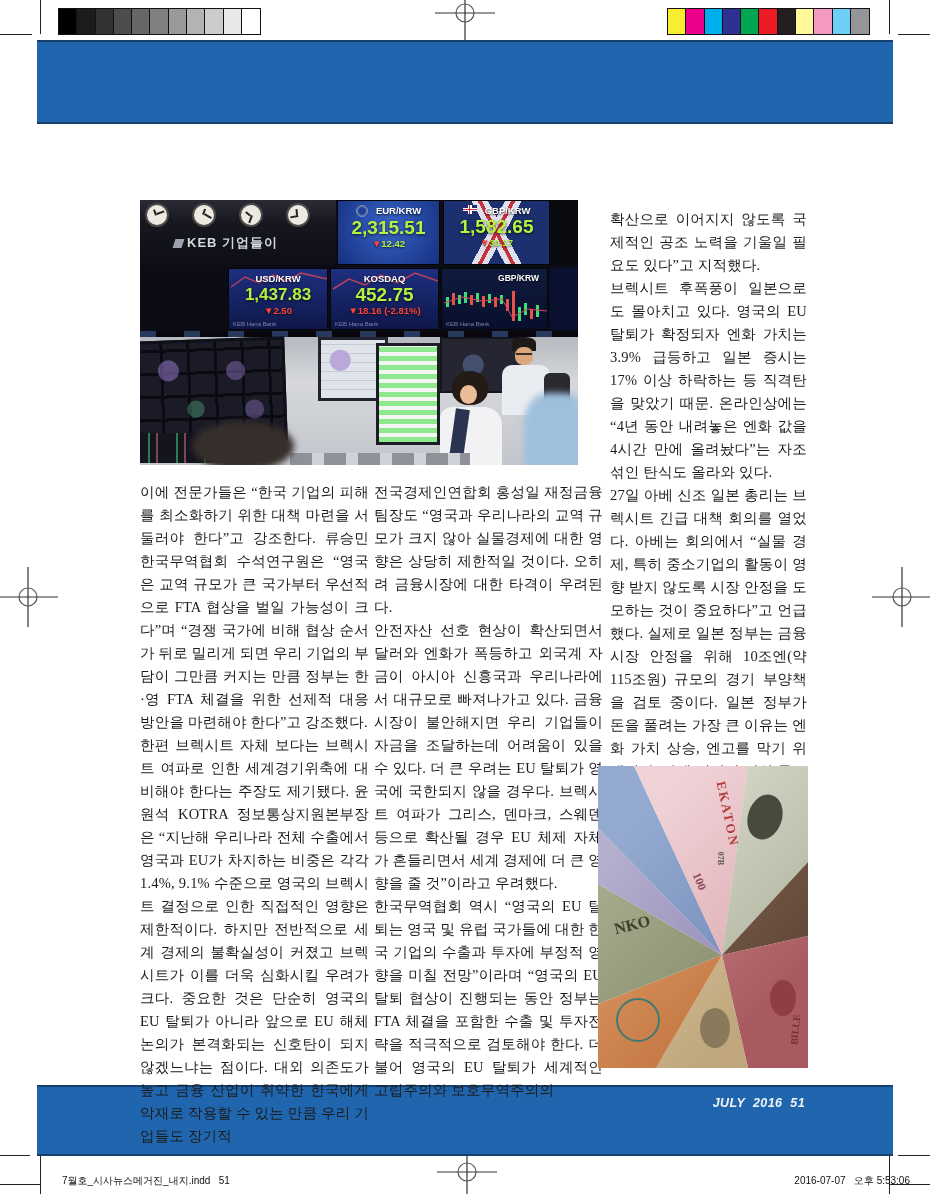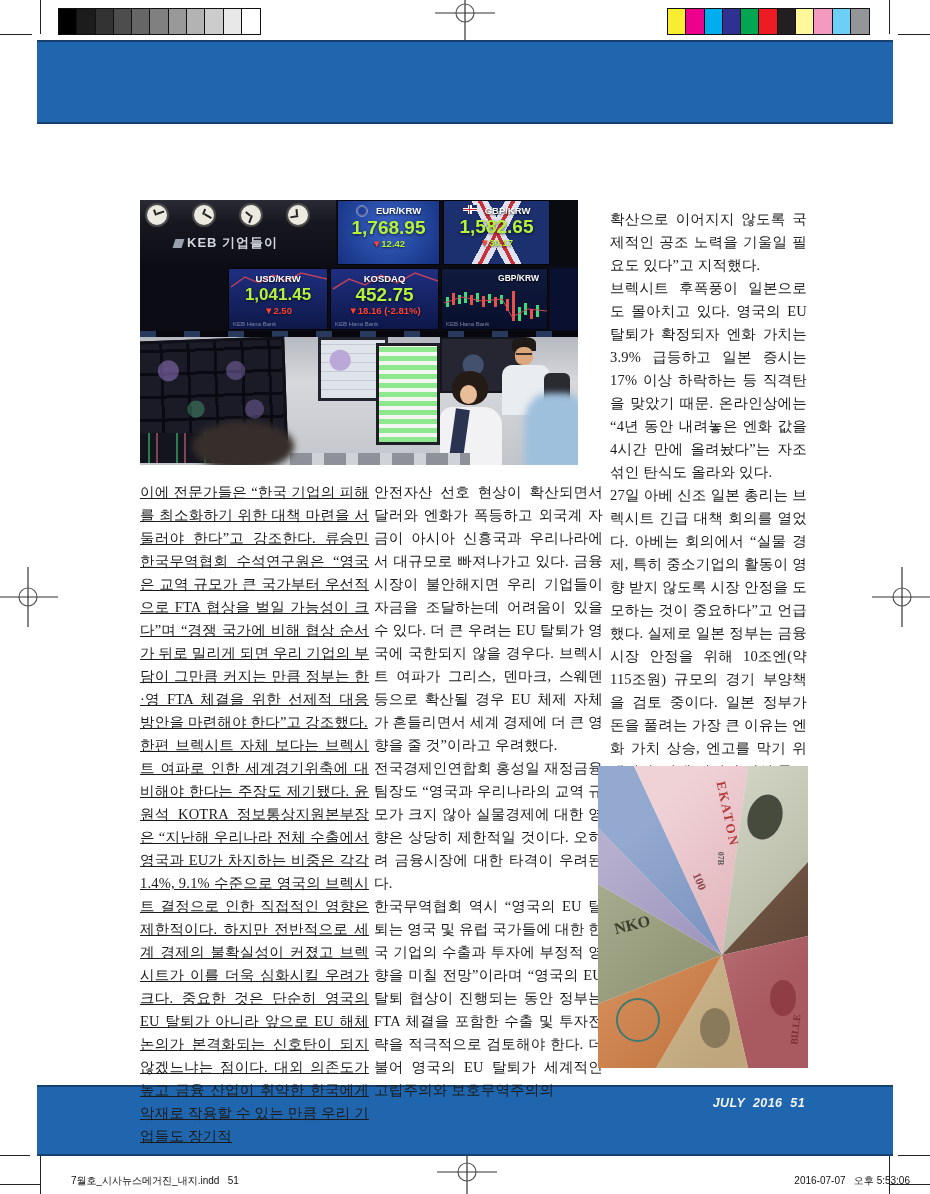--- a/index.html
+++ b/index.html
@@ -15,21 +15,21 @@
   
   .band{position:absolute;left:37px;width:856px;background:#2066af;
         border-top:2px solid #16406e;border-bottom:2px solid #16406e;box-sizing:border-box;}
   .band.header{top:40px;height:84px;}
   .band.footer{top:1085px;height:71px;padding-left:20px;}
   .folio{position:absolute;top:9px;right:88px;color:#f2f4f8;font-family:"Liberation Sans","DejaVu Sans",sans-serif;
          font-size:12.5px;font-weight:700;font-style:italic;word-spacing:4px;letter-spacing:.4px;}
   
   .sluginfo{position:absolute;top:1174px;font-family:"Liberation Sans","DejaVu Sans",sans-serif;
             font-size:10px;color:#111;white-space:pre;}
-  .sluginfo.left{left:71px;}
+  .sluginfo.left{left:62px;}
   .sluginfo.right{right:20px;}
   
   .photo{position:absolute;left:140px;top:200px;width:438px;height:265px;background:#0c0c14;overflow:hidden;}
   .leftpanel{position:absolute;left:0;top:0;width:196px;height:65px;
              background:linear-gradient(180deg,#2b2b36 0%,#17171f 35%,#0d0d15 100%);}
   .clock{position:absolute;top:3px;width:20px;height:20px;border-radius:50%;background:#ece9e0;border:2px solid #4a4a4a;}
   .clock::before,.clock::after{content:"";position:absolute;left:50%;top:50%;background:#222;transform-origin:0 0;}
   .clock::before{width:1.5px;height:6px;}
   .clock::after{width:1.5px;height:8px;}
   .clock.c1::before{transform:rotate(160deg);} .clock.c1::after{transform:rotate(250deg);}
@@ -111,21 +111,21 @@
   .man-glasses{left:376px;top:16px;width:16px;height:2px;background:#3a3028;}
   .man-shirt{left:362px;top:28px;width:48px;height:50px;background:#e9ecf0;border-radius:10px 10px 0 0;}
   .chairdark{left:404px;top:36px;width:26px;height:70px;background:#2a2a31;border-radius:6px;}
   .fg-head{left:52px;top:84px;width:102px;height:50px;background:#362e2b;border-radius:50%;filter:blur(3px);}
   .fg-blue{left:384px;top:56px;width:60px;height:76px;background:#9fc0dd;border-radius:40% 30% 0 0;filter:blur(3px);}
   .deskstrip{left:150px;top:116px;width:180px;height:12px;background:#cfd2d6;
     background-image:repeating-linear-gradient(90deg,#8e9298 0 22px,transparent 22px 34px);}
   
   .col{position:absolute;font-size:14.5px;line-height:23px;color:#1b1b1b;text-align:justify;letter-spacing:.2px;}
   .col p{margin:0;}
-  .col1{left:140px;top:481px;width:229px;text-decoration:underline;}
+  .col1{left:140px;top:481px;width:229px;}
   .col2{left:374px;top:481px;width:229px;}
   .col3{left:610px;top:208px;width:197px;}
   .endmark{display:inline-block;width:13px;height:13px;background:#36404f;color:#fff;
            font-family:"Liberation Sans","DejaVu Sans",sans-serif;font-size:10px;font-weight:700;
            line-height:13px;text-align:center;vertical-align:-1px;margin-left:3px;}
   
   .currency{position:absolute;left:598px;top:766px;width:210px;height:302px;background:#f4f2ee;overflow:hidden;
             box-shadow:0 0 0 1px #e2ded6 inset;}
   .fansector{position:absolute;left:0;top:0;width:100%;height:100%;}
   .fanlabel{position:absolute;font-family:"Liberation Serif","DejaVu Serif",serif;font-weight:700;}
@@ -221,21 +221,21 @@
         <span class="hanalogo"></span>
         <span>KEB 기업들이</span>
       </div>
     </div>
 
     <div class="board eur">
       <div class="ttl">
           <span class="euicon"></span>
         <span>EUR/KRW</span>
         </div>
-      <div class="val">1,768.95</div>
+      <div class="val">2,315.51</div>
       <div class="chg"><span class="down">▼</span><span>12.42</span></div>
     </div>
 
     <div class="board gbp">
       <div class="ttl">
           <span class="ukicon">
             <i class="h"></i>
             <i class="v"></i>
             <i class="hr"></i>
             <i class="vr"></i>
@@ -246,21 +246,21 @@
       <div class="chg"><span class="down">▼</span><span>30.17</span></div>
     </div>
     <div class="darkcorner1"></div>
 
 
     <div class="board usd">
       <svg class="spark" width="100" height="30" viewBox="0 0 100 30">
           <polyline points="2,18 16,8 30,14 44,6 58,12 72,4 98,10" fill="none" stroke="#d8455a" stroke-width="1.5"></polyline>
         </svg>
       <div class="ttl">USD/KRW</div>
-      <div class="val">1,041.45</div>
+      <div class="val">1,437.83</div>
       <div class="chg red">▼2.50</div>
       <div class="wm">KEB Hana Bank</div>
     </div>
 
     <div class="board kosdaq">
       <svg class="spark" width="109" height="30" viewBox="0 0 109 30">
           <polyline points="2,20 18,10 34,16 50,6 66,14 84,4 107,12" fill="none" stroke="#d8455a" stroke-width="1.5"></polyline>
         </svg>
       <div class="ttl">KOSDAQ</div>
       <div class="val">452.75</div>
@@ -316,22 +316,22 @@
       <div class="fg-head"></div>
       <div class="fg-blue"></div>
     </div>
   </div>
 
   <div class="col col1">
     <p>이에 전문가들은 “한국 기업의 피해를 최소화하기 위한 대책 마련을 서둘러야 한다”고 강조한다. 류승민 한국무역협회 수석연구원은 “영국은 교역 규모가 큰 국가부터 우선적으로 FTA 협상을 벌일 가능성이 크다”며 “경쟁 국가에 비해 협상 순서가 뒤로 밀리게 되면 우리 기업의 부담이 그만큼 커지는 만큼 정부는 한·영 FTA 체결을 위한 선제적 대응 방안을 마련해야 한다”고 강조했다.</p>
     <p>한편 브렉시트 자체 보다는 브렉시트 여파로 인한 세계경기위축에 대비해야 한다는 주장도 제기됐다. 윤원석 KOTRA 정보통상지원본부장은 “지난해 우리나라 전체 수출에서 영국과 EU가 차지하는 비중은 각각 1.4%, 9.1% 수준으로 영국의 브렉시트 결정으로 인한 직접적인 영향은 제한적이다. 하지만 전반적으로 세계 경제의 불확실성이 커졌고 브렉시트가 이를 더욱 심화시킬 우려가 크다. 중요한 것은 단순히 영국의 EU 탈퇴가 아니라 앞으로 EU 해체 논의가 본격화되는 신호탄이 되지 않겠느냐는 점이다. 대외 의존도가 높고 금융 산업이 취약한 한국에게 악재로 작용할 수 있는 만큼 우리 기업들도 장기적</p>
   </div>
   <div class="col col2">
+    <p>전국경제인연합회 홍성일 재정금융팀장도 “영국과 우리나라의 교역 규모가 크지 않아 실물경제에 대한 영향은 상당히 제한적일 것이다. 오히려 금융시장에 대한 타격이 우려된다.</p>
     <p>안전자산 선호 현상이 확산되면서 달러와 엔화가 폭등하고 외국계 자금이 아시아 신흥국과 우리나라에서 대규모로 빠져나가고 있다. 금융시장이 불안해지면 우리 기업들이 자금을 조달하는데 어려움이 있을 수 있다. 더 큰 우려는 EU 탈퇴가 영국에 국한되지 않을 경우다. 브렉시트 여파가 그리스, 덴마크, 스웨덴 등으로 확산될 경우 EU 체제 자체가 흔들리면서 세계 경제에 더 큰 영향을 줄 것”이라고 우려했다.</p>
-    <p>전국경제인연합회 홍성일 재정금융팀장도 “영국과 우리나라의 교역 규모가 크지 않아 실물경제에 대한 영향은 상당히 제한적일 것이다. 오히려 금융시장에 대한 타격이 우려된다.</p>
     <p>한국무역협회 역시 “영국의 EU 탈퇴는 영국 및 유럽 국가들에 대한 한국 기업의 수출과 투자에 부정적 영향을 미칠 전망”이라며 “영국의 EU 탈퇴 협상이 진행되는 동안 정부는 FTA 체결을 포함한 수출 및 투자전략을 적극적으로 검토해야 한다. 더불어 영국의 EU 탈퇴가 세계적인 고립주의와 보호무역주의의</p>
   </div>
   <div class="col col3">
     <p>확산으로 이어지지 않도록 국제적인 공조 노력을 기울일 필요도 있다”고 지적했다.</p>
     <p>브렉시트 후폭풍이 일본으로도 몰아치고 있다. 영국의 EU 탈퇴가 확정되자 엔화 가치는 3.9% 급등하고 일본 증시는 17% 이상 하락하는 등 직격탄을 맞았기 때문. 온라인상에는 “4년 동안 내려놓은 엔화 값을 4시간 만에 올려놨다”는 자조 섞인 탄식도 올라와 있다.</p>
     <p><span>27일 아베 신조 일본 총리는 브렉시트 긴급 대책 회의를 열었다. 아베는 회의에서 “실물 경제, 특히 중소기업의 활동이 영향 받지 않도록 시장 안정을 도모하는 것이 중요하다”고 언급했다. 실제로 일본 정부는 금융 시장 안정을 위해 10조엔(약 115조원) 규모의 경기 부양책을 검토 중이다. 일본 정부가 돈을 풀려는 가장 큰 이유는 엔화 가치 상승, 엔고를 막기 위해서다. 아베 정권의 지상 목표는 만성적인 디플레이션 탈출이다. 엔화를 약화시켜 기업 수익을 올리고 고용률 증가, 소비 증가로 연결해 일본 경제를 살리겠다는 것이 아베노믹스 핵심이다.</span><span class="endmark">S</span></p>
   </div>
 
   <div class="currency">
     <div id="fan">

